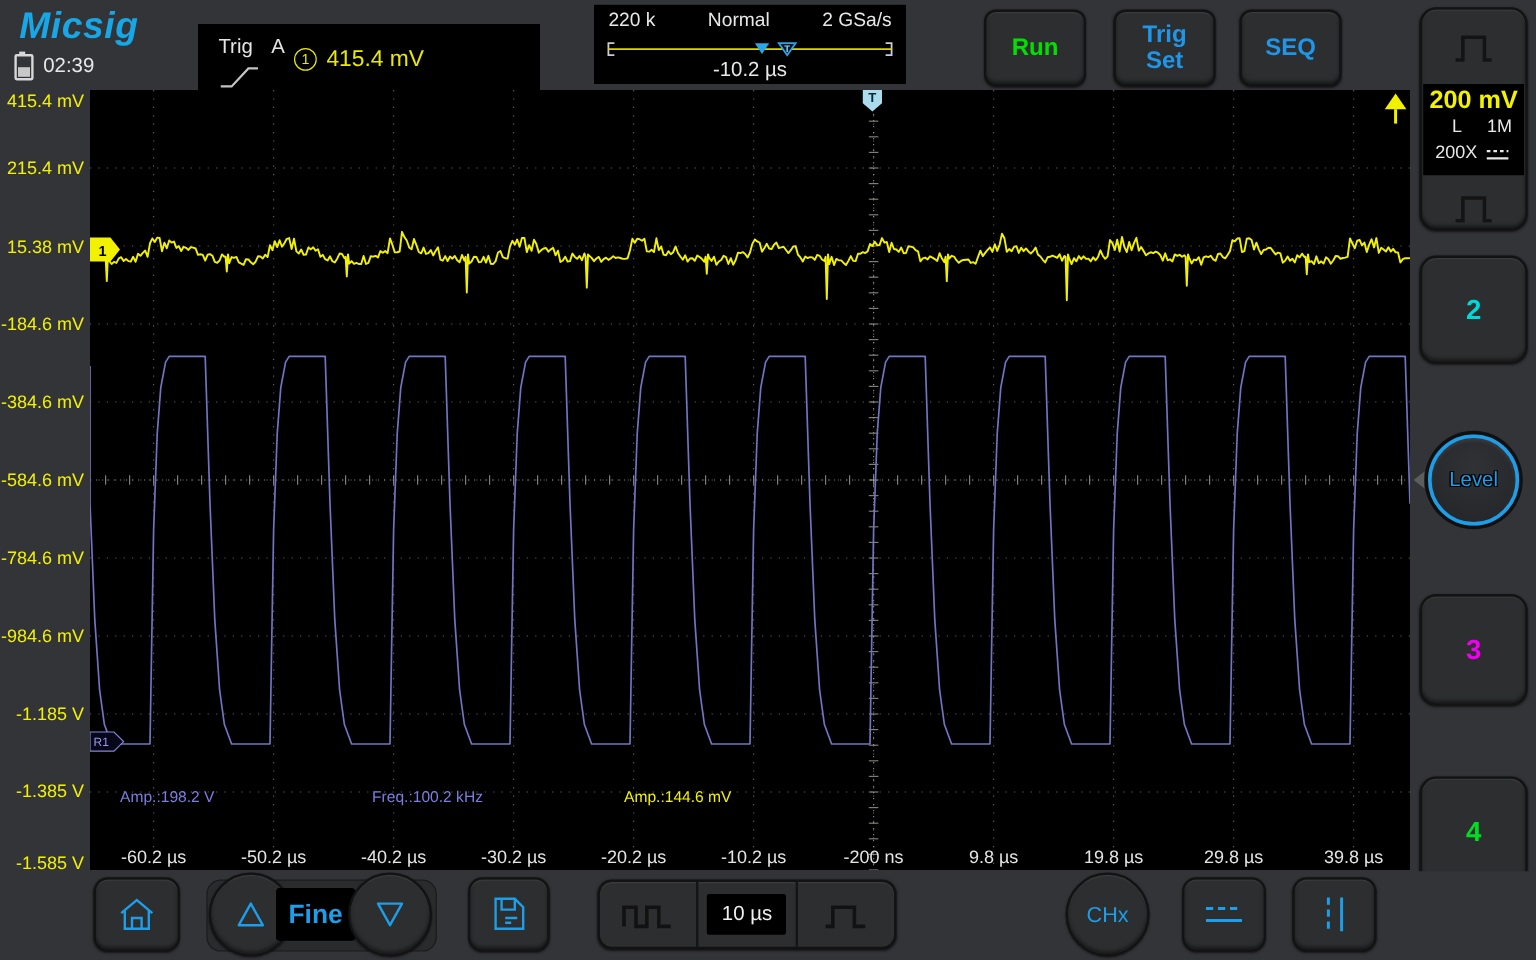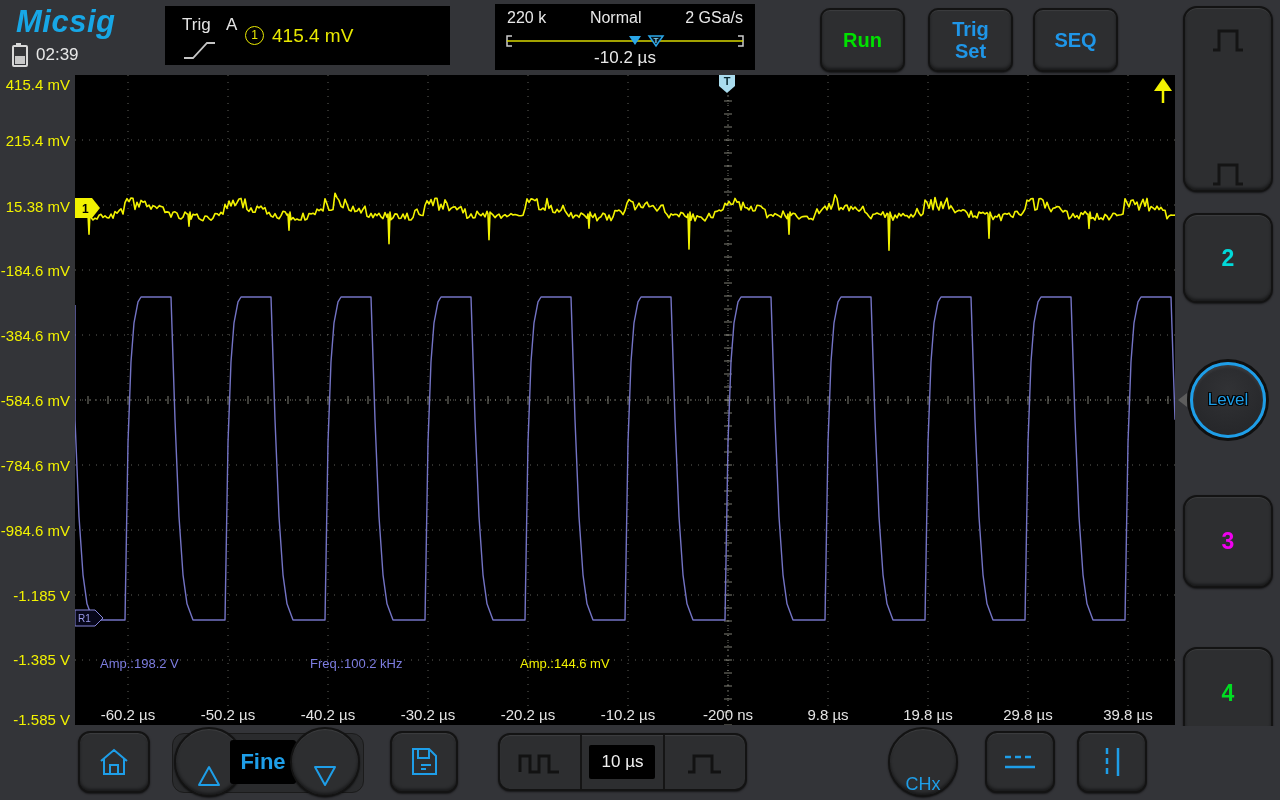--- a/index.html
+++ b/index.html
@@ -6,21 +6,21 @@
   .screen{position:relative;width:1280px;height:800px;background:#333438;overflow:hidden;
           font-family:"Liberation Sans",sans-serif;-webkit-font-smoothing:antialiased;}
   
   .logo{position:absolute;left:16px;top:4px;font-size:31px;font-weight:900;font-style:italic;
         color:#17a7e6;letter-spacing:.5px;}
   .battery{position:absolute;left:12px;top:45px;width:12px;height:18px;border:2px solid #d8d8d8;border-radius:2px;}
   .battery::before{content:'';position:absolute;top:-4px;left:2px;width:5px;height:2px;background:#d8d8d8;}
   .battery::after{content:'';position:absolute;bottom:1px;left:1px;right:1px;height:8px;background:#c8c8c8;}
   .clock{position:absolute;left:36px;top:45px;font-size:17px;color:#e8e8e8;}
   .blackbox{position:absolute;background:#000;}
-  .trig-box{left:165px;top:6px;width:285px;height:59px;}
+  .trig-box{left:165px;top:20px;width:285px;height:59px;}
   .trig-label{position:absolute;left:17px;top:9px;font-size:17px;color:#e4e4e4;}
   .trig-ch{position:absolute;left:61px;top:9px;font-size:17px;color:#e4e4e4;}
   .slope-icon{position:absolute;left:16px;top:31px;}
   .trig-src{position:absolute;left:80px;top:20px;width:17px;height:17px;border:1.5px solid #e8e800;
             border-radius:50%;color:#e8e800;font-size:12px;line-height:17px;text-align:center;}
   .trig-level{position:absolute;left:107px;top:19px;font-size:19px;color:#e8e800;}
   .acq-box{left:495px;top:4px;width:260px;height:66px;}
   .acq-row{position:absolute;left:0;top:5px;width:100%;display:flex;justify-content:space-between;
            padding:0 12px;box-sizing:border-box;font-size:16px;color:#e8e8e8;align-items:flex-end;}
   .acq-slider{position:absolute;left:8px;top:29px;}
@@ -65,21 +65,21 @@
         justify-content:center;cursor:pointer;}
   .knob span{color:#1e9ee8;font-size:17px;
         text-shadow:-1px -1px 0 #000,1px -1px 0 #000,-1px 1px 0 #000,1px 1px 0 #000;}
   .knob-pointer{position:absolute;left:1178px;top:393px;width:0;height:0;
         border-top:7px solid transparent;border-bottom:7px solid transparent;border-right:9px solid #5d5d5d;}
   
   .toolbar{position:absolute;left:0;top:726px;width:1280px;height:74px;background:#333438;}
   .tb-btn{position:absolute;background:#2d2e30;border:2px solid #131313;border-radius:12px;
           display:flex;align-items:center;justify-content:center;cursor:pointer;box-sizing:border-box;
           box-shadow:inset 0 1px 1px rgba(255,255,255,.08),inset 0 -2px 3px rgba(0,0,0,.45),0 1px 2px rgba(0,0,0,.6);}
-  .circle{border-radius:50%;align-items:flex-end;}
+  .circle{border-radius:50%;}
   .fine-bg{position:absolute;left:172px;top:7px;width:190px;height:58px;background:#2a2b2d;
            border:1px solid #1b1b1b;border-radius:12px;}
   .fine-box{position:absolute;left:230px;top:14px;width:66px;height:44px;background:#000;border-radius:3px;
             display:flex;align-items:center;justify-content:center;font-size:22px;font-weight:bold;color:#1e9ee8;cursor:pointer;}
   .tb-group{position:absolute;left:498px;top:7px;width:249px;height:58px;background:#2d2e30;
             border:2px solid #131313;border-radius:12px;display:flex;box-sizing:border-box;
             box-shadow:inset 0 1px 1px rgba(255,255,255,.08),0 1px 2px rgba(0,0,0,.6);}
   .tb-seg{flex:1;display:flex;align-items:center;justify-content:center;cursor:pointer;}
   .tb-seg + .tb-seg{border-left:2px solid #151515;}
   .tb-box{background:#000;width:66px;height:34px;border-radius:2px;display:flex;align-items:center;
@@ -310,20 +310,34 @@
         <div class="meas" style="color: rgb(125, 125, 224); left: 25px;">Amp.:198.2 V</div>
         <div class="meas" style="color: rgb(125, 125, 224); left: 235px;">Freq.:100.2 kHz</div>
         <div class="meas" style="color: rgb(242, 242, 0); left: 445px;">Amp.:144.6 mV</div>
       </div>
   </div>
 
   <div class="side-btn ch1-btn">
     <svg class="pulse-glyph" style="top:14px" width="40" height="34">
       <path d="M5 28 H11 V9 H29 V28 H35" fill="none" stroke="#141414" stroke-width="3"></path>
     </svg>
+    <div class="ch1-info">
+      <div class="ch1-scale">200 mV</div>
+      <div class="ch1-row" style="top:27px">
+        <span style="padding-left:14px">L</span>
+        <span>1M</span>
+      </div>
+      <div class="ch1-row" style="top:49px">
+        <span>200X</span>
+        <svg width="24" height="14" style="margin-top:3px">
+          <line x1="3" y1="4" x2="21" y2="4" stroke="#e8e8e8" stroke-width="1.8" stroke-dasharray="3 2.5"></line>
+          <line x1="3" y1="10" x2="21" y2="10" stroke="#e8e8e8" stroke-width="1.8"></line>
+        </svg>
+      </div>
+    </div>
     <svg class="pulse-glyph" style="top:148px" width="40" height="34">
       <path d="M5 28 H11 V9 H29 V28 H35" fill="none" stroke="#141414" stroke-width="3"></path>
     </svg>
   </div>
 
   <div class="side-btn num-btn btn-ch2">2</div>
 
   <div class="knob-pointer"></div>
   <div class="knob">
     <span>Level</span>

